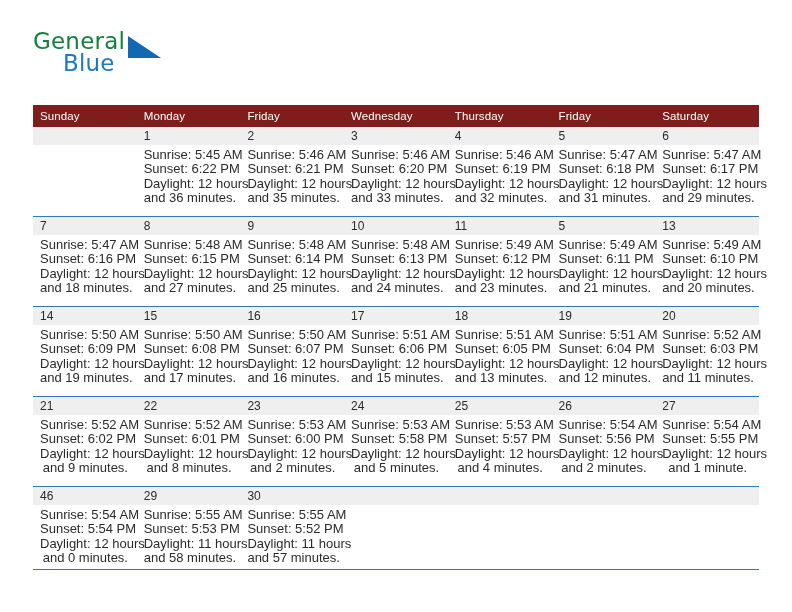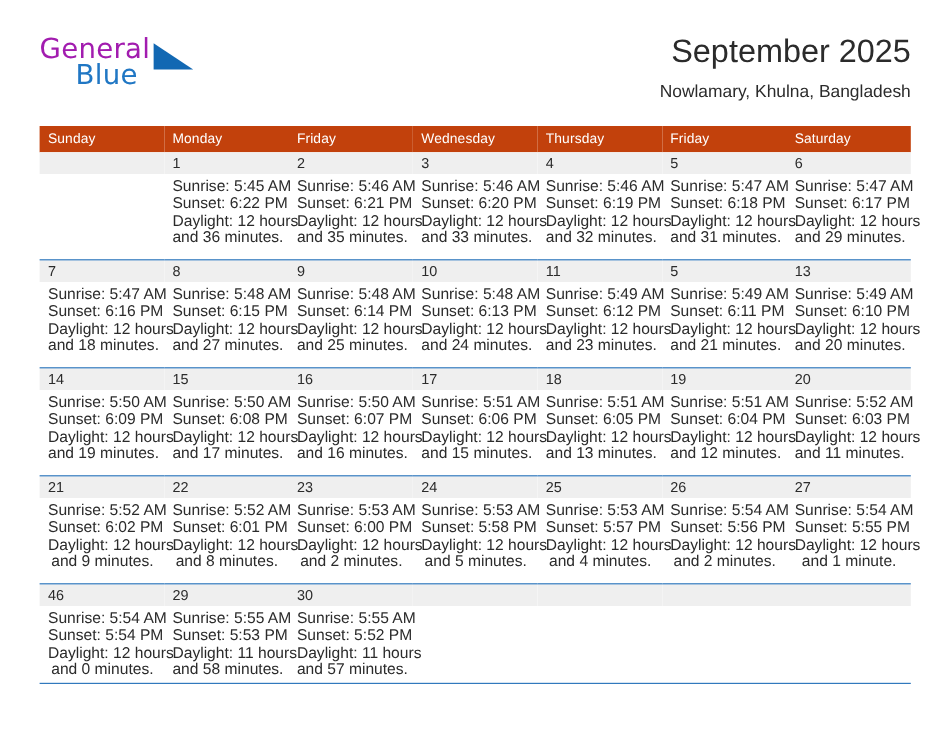--- a/index.html
+++ b/index.html
@@ -35,21 +35,21 @@
     top: 2px;
     width: 180px;
     height: 58px;
   }
   .logo-general {
     position: absolute;
     left: 0;
     top: 0;
     font-size: 23px;
     letter-spacing: 0.2px;
-    color: #a21caf;
+    color: #15803d;
     font-family: "DejaVu Sans", sans-serif;
   }
   .logo-blue {
     position: absolute;
     left: 30px;
     top: 22px;
     font-size: 23px;
     letter-spacing: 0.2px;
     color: #2077c4;
     font-family: "DejaVu Sans", sans-serif;
@@ -89,21 +89,21 @@
   
   .calendar {
     position: absolute;
     left: 33px;
     top: 105px;
     width: 726px;
     border-collapse: collapse;
     table-layout: fixed;
   }
   .calendar th {
-    background: #c2410c;
+    background: #7f1d1d;
     color: #ffffff;
     font-size: 11.5px;
     font-weight: 400;
     text-align: left;
     padding: 5px 0 5px 7px;
     height: 11px;
     border: none;
     letter-spacing: 0.1px;
   }
   .calendar td {
@@ -154,24 +154,20 @@
 <div class="page">
 
   <div class="header">
 
     <div class="logo">
       <span class="logo-general">General</span>
       <span class="logo-triangle"></span>
       <span class="logo-blue">Blue</span>
     </div>
 
-    <div class="title-wrap">
-      <div class="cal-title">September 2025</div>
-      <div class="cal-subtitle">Nowlamary, Khulna, Bangladesh</div>
-    </div>
 
   </div>
 
   <table class="calendar">
     <thead>
       <tr>
         <th>Sunday</th>
         <th>Monday</th>
         <th>Friday</th>
         <th>Wednesday</th>

